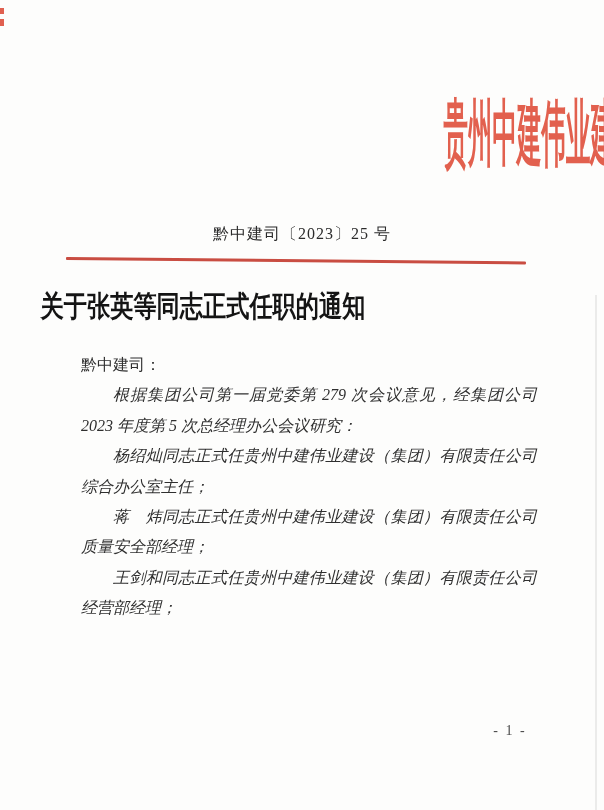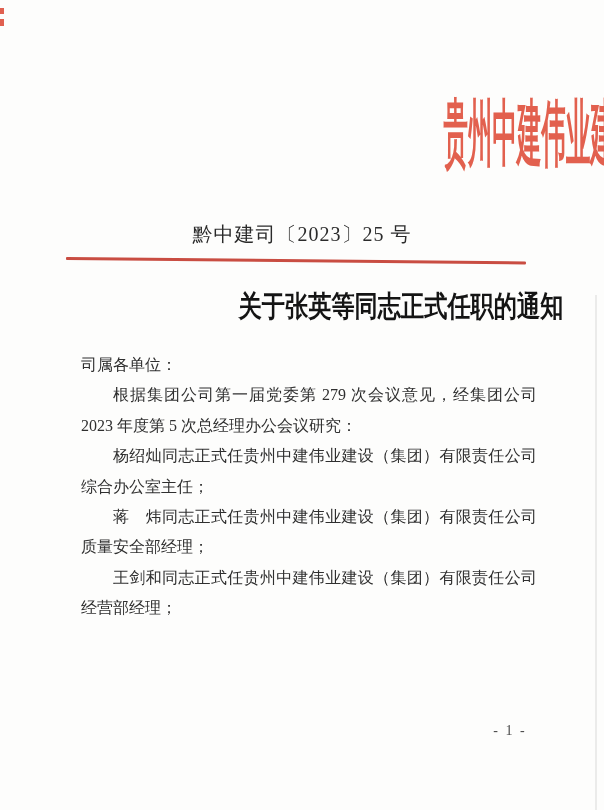--- a/index.html
+++ b/index.html
@@ -35,58 +35,58 @@
     font-weight: bold;
     color: #e2604e;
     white-space: nowrap;
     transform: scaleX(0.34);
     transform-origin: center;
   }
 
   .doc-number {
     position: absolute; top: 224px; left: 0; width: 604px;
     text-align: center;
-    font-size: 20px; line-height: 20px;
+    font-size: 16px; line-height: 20px;
     color: #2b2b2b;
     letter-spacing: 1px;
   }
 
   .divider {
     position: absolute; top: 257px; left: 66px;
     width: 460px; height: 2.5px;
     background: #c94d42;
     border-radius: 1px;
     transform: rotate(0.55deg);
     transform-origin: left center;
   }
 
   .title-wrap {
     position: absolute; top: 288px; left: 0; width: 604px;
-    text-align: right;
+    text-align: left;
   }
   .title-text {
     display: inline-block;
     font-size: 29px; line-height: 36px;
     font-weight: bold;
     color: #141414;
     white-space: nowrap;
     transform: scaleX(0.80);
     transform-origin: center;
   }
 
   .body-text {
     position: absolute; top: 350px; left: 81px;
     width: 456px;
     font-size: 16px; line-height: 30.4px;
     color: #2f2f2f;
     text-align: justify;
     text-justify: inter-ideograph;
   }
   .body-text p { margin: 0; }
-  .body-text p.indent { text-indent: 2em; }
+  .body-text p.indent { text-indent: 2em; font-style: italic; }
 
   .page-number {
     position: absolute; top: 722px; left: 472px; width: 76px;
     text-align: center;
     font-size: 14px; line-height: 18px;
     color: #4a4a4a;
     letter-spacing: 2px;
   }
 </style>
 </head>
@@ -103,21 +103,21 @@
 
   <div class="doc-number">黔中建司〔2023〕25 号</div>
 
   <div class="divider"></div>
 
   <div class="title-wrap">
     <span class="title-text">关于张英等同志正式任职的通知</span>
   </div>
 
   <div class="body-text">
-    <p>司属各单位：</p>
+    <p>黔中建司：</p>
     <p class="indent">根据集团公司第一届党委第 279 次会议意见，经集团公司2023 年度第 5 次总经理办公会议研究：</p>
     <p class="indent">杨绍灿同志正式任贵州中建伟业建设（集团）有限责任公司综合办公室主任；</p>
     <p class="indent">蒋　炜同志正式任贵州中建伟业建设（集团）有限责任公司质量安全部经理；</p>
     <p class="indent">王剑和同志正式任贵州中建伟业建设（集团）有限责任公司经营部经理；</p>
   </div>
 
   <div class="page-number">- 1 -</div>
 
   <div class="scan-edge"></div>
 

